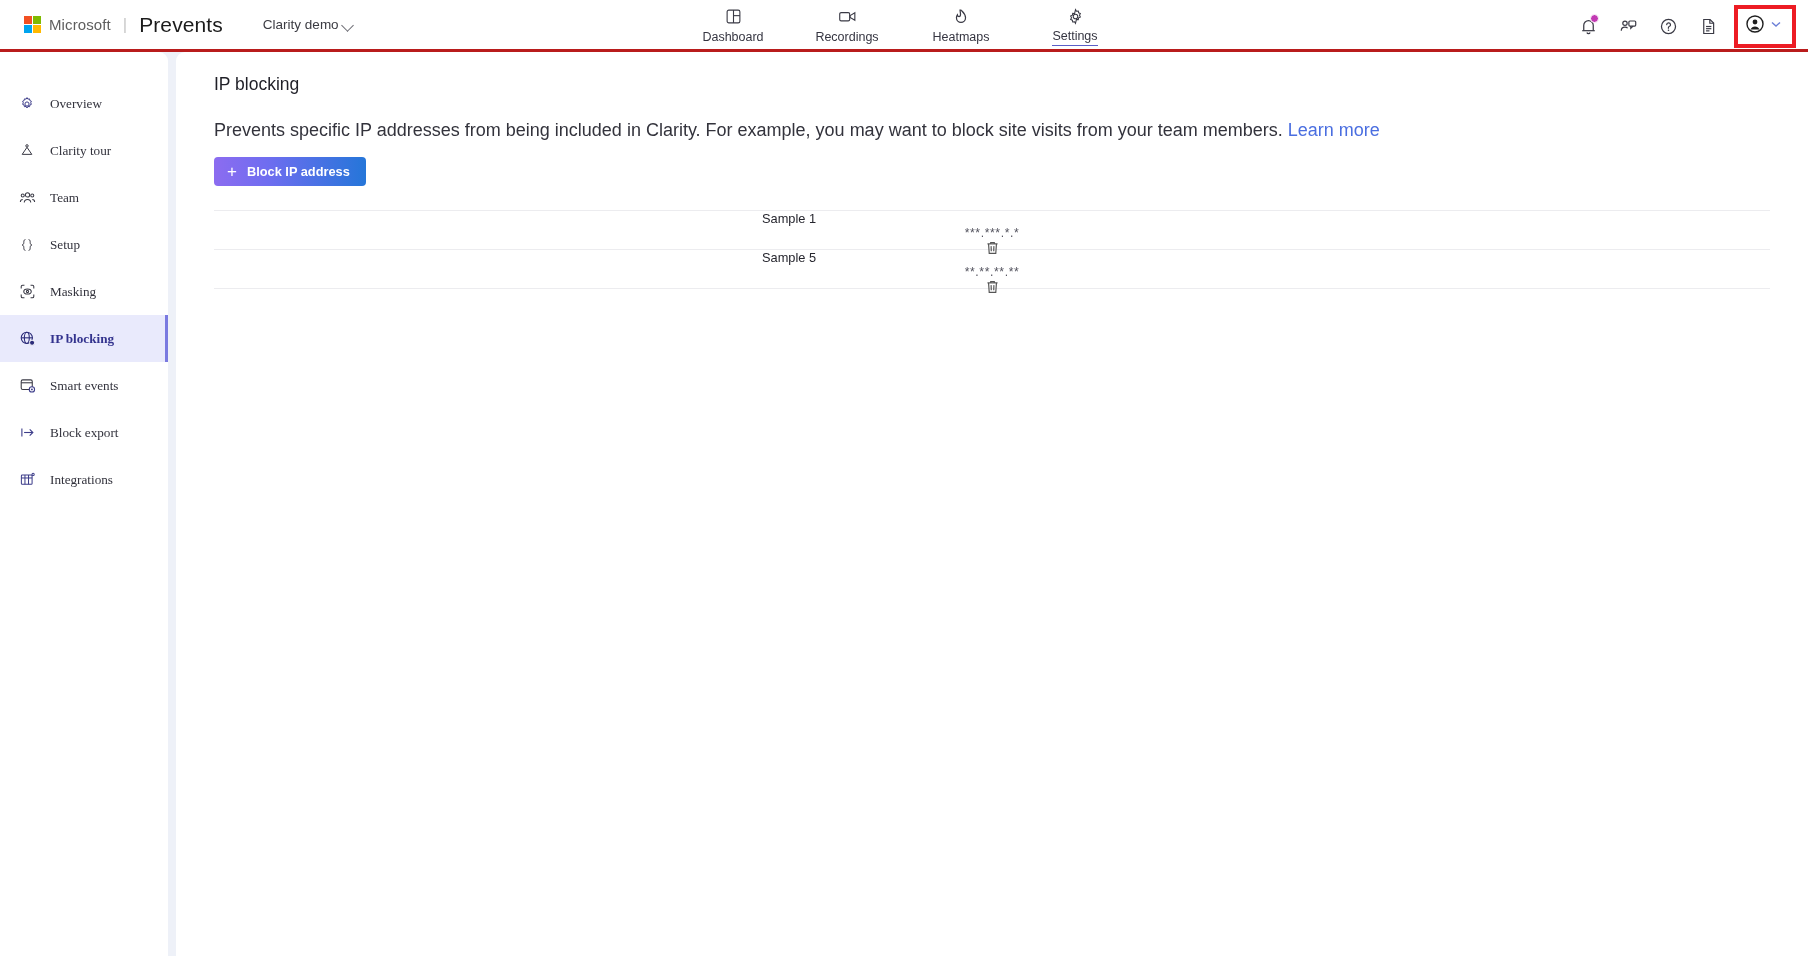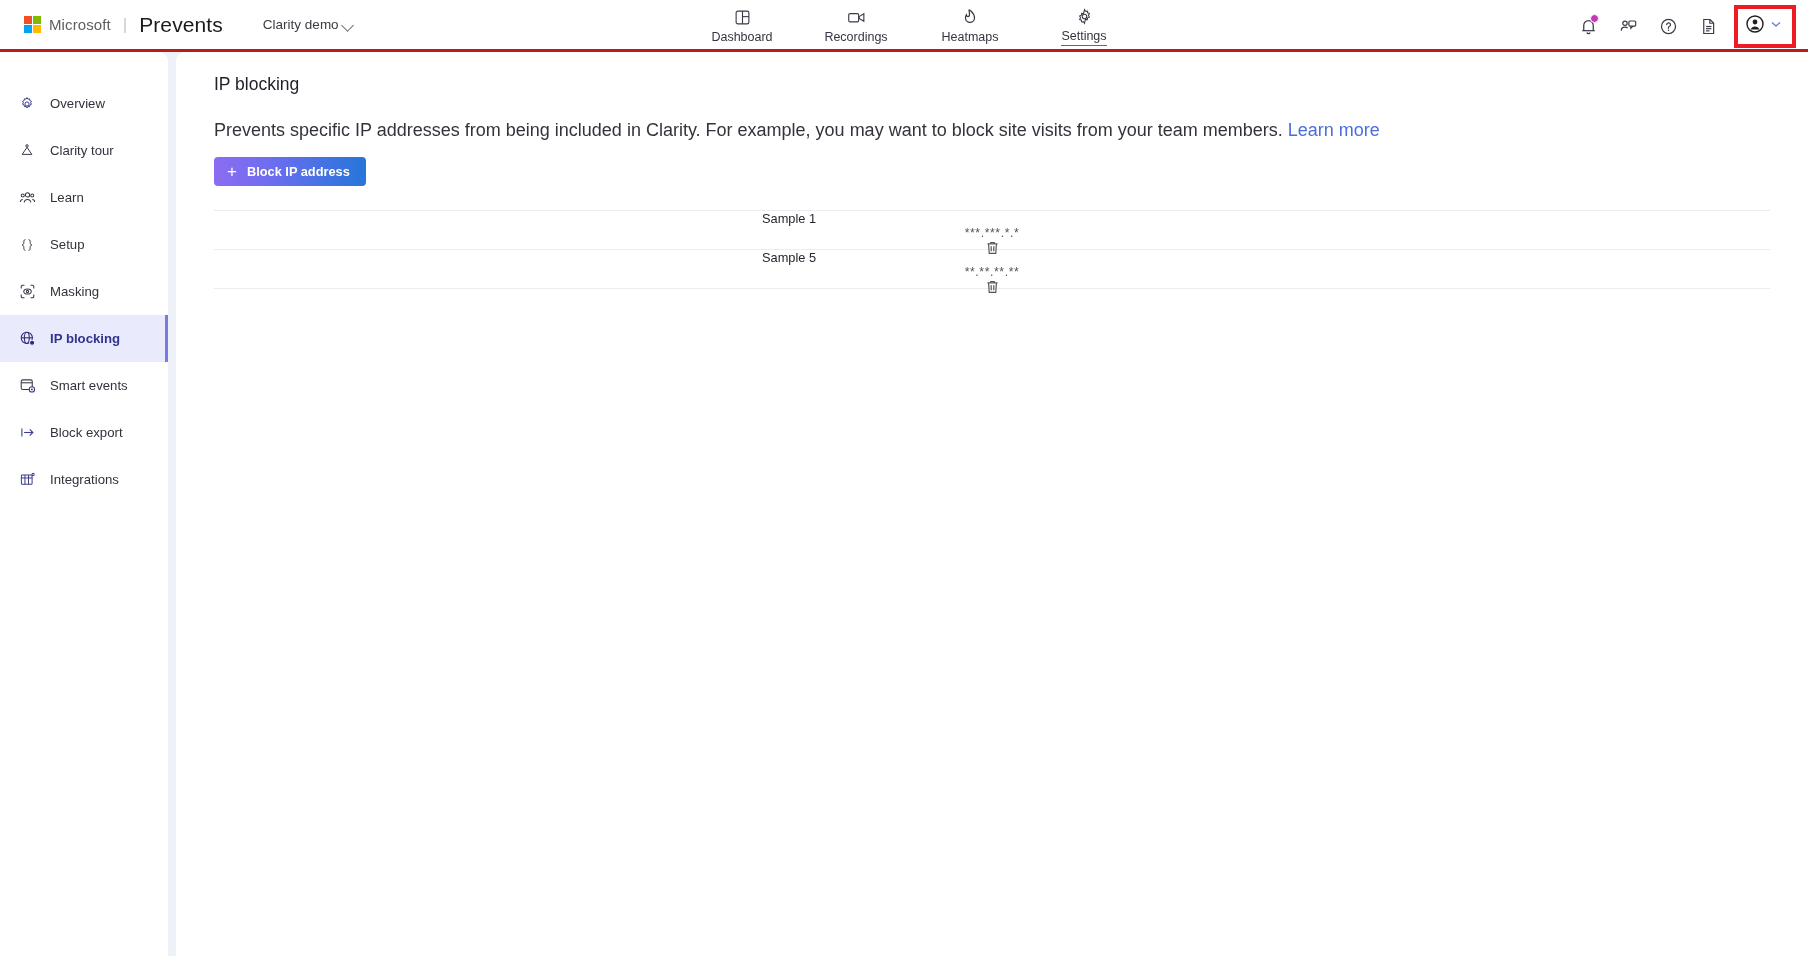--- a/index.html
+++ b/index.html
@@ -35,21 +35,21 @@
   }
   .chev { display:inline-block; width:10px; height:10px; position: relative; }
   .chev::before{
     content:""; position:absolute; left:0; top:1px; width:8px; height:8px;
     border-right:1.4px solid #6b6b73; border-bottom:1.4px solid #6b6b73;
     transform: rotate(45deg);
   }
 
   .topnav {
     position: absolute; left: 50%; transform: translateX(-50%);
-    display: flex; align-items: flex-end; gap: 40px; top: 3px; margin-left: 9px;
+    display: flex; align-items: center; gap: 40px; top: 3px;
   }
   .navitem {
     display: flex; flex-direction: column; align-items: center;
     min-width: 74px; cursor: pointer; padding: 2px 4px 0;
     color: #353541; font-size: 12.5px;
   }
   .navitem .nav-ico { height: 22px; display:flex; align-items:center; justify-content:center; }
   .navitem .nav-label { margin-top: 2px; padding-bottom: 2px; }
   .navitem.active .nav-label { border-bottom: 1.6px solid #5b5fc7; }
 
@@ -68,21 +68,21 @@
   .account-box {
     display: flex; align-items: center; gap: 4px;
     border: 4px solid #ed1c24; background: #fff;
     padding: 2px 9px 2px 7px; margin-left: 6px; margin-right: 4px; height: 43px;
     cursor: pointer;
   }
 
   
   .sidebar {
     position: absolute; left: 0; top: 52px; width: 168px; height: 904px;
-    background: #ffffff; border-top-right-radius: 9px; padding-top: 28px;
+    background: #ffffff; border-top-right-radius: 9px; padding-top: 28px; font-family: Liberation Serif, serif;
   }
   .sb-item {
     display: flex; align-items: center; gap: 14px; height: 47px;
     padding-left: 18px; font-size: 13.2px; color: #32323c; cursor: pointer;
     position: relative;
   }
   .sb-item .sb-ico { width: 18px; display:flex; align-items:center; justify-content:center; }
   .sb-item.active {
     background: #e9eafc; color: #33338e; font-weight: bold;
   }
@@ -270,21 +270,21 @@
       <span class="sb-ico">
         <svg width="17" height="17" viewBox="0 0 20 20" fill="none" stroke="#3a3a45" stroke-width="1.2">
           <circle cx="10" cy="7" r="2.5"></circle>
           <circle cx="4.4" cy="7.6" r="1.8"></circle>
           <circle cx="15.6" cy="7.6" r="1.8"></circle>
           <path d="M6.2 16c0-2.2 1.6-3.7 3.8-3.7s3.8 1.5 3.8 3.7"></path>
           <path d="M1.6 15.2c0-1.8 1.2-2.9 2.8-2.9"></path>
           <path d="M18.4 15.2c0-1.8-1.2-2.9-2.8-2.9"></path>
         </svg>
       </span>
-      <span>Learn</span>
+      <span>Team</span>
     </div>
 
     <div class="sb-item">
       <span class="sb-ico">
         <svg width="16" height="16" viewBox="0 0 20 20" fill="none" stroke="#3a3a45" stroke-width="1.25">
           <path d="M8 3.2c-2 0-2 2.6-2 3.9 0 1.4-.7 2.9-2.2 2.9 1.5 0 2.2 1.5 2.2 2.9 0 1.3 0 3.9 2 3.9"></path>
           <path d="M12 3.2c2 0 2 2.6 2 3.9 0 1.4.7 2.9 2.2 2.9-1.5 0-2.2 1.5-2.2 2.9 0 1.3 0 3.9-2 3.9"></path>
         </svg>
       </span>
       <span>Setup</span>

